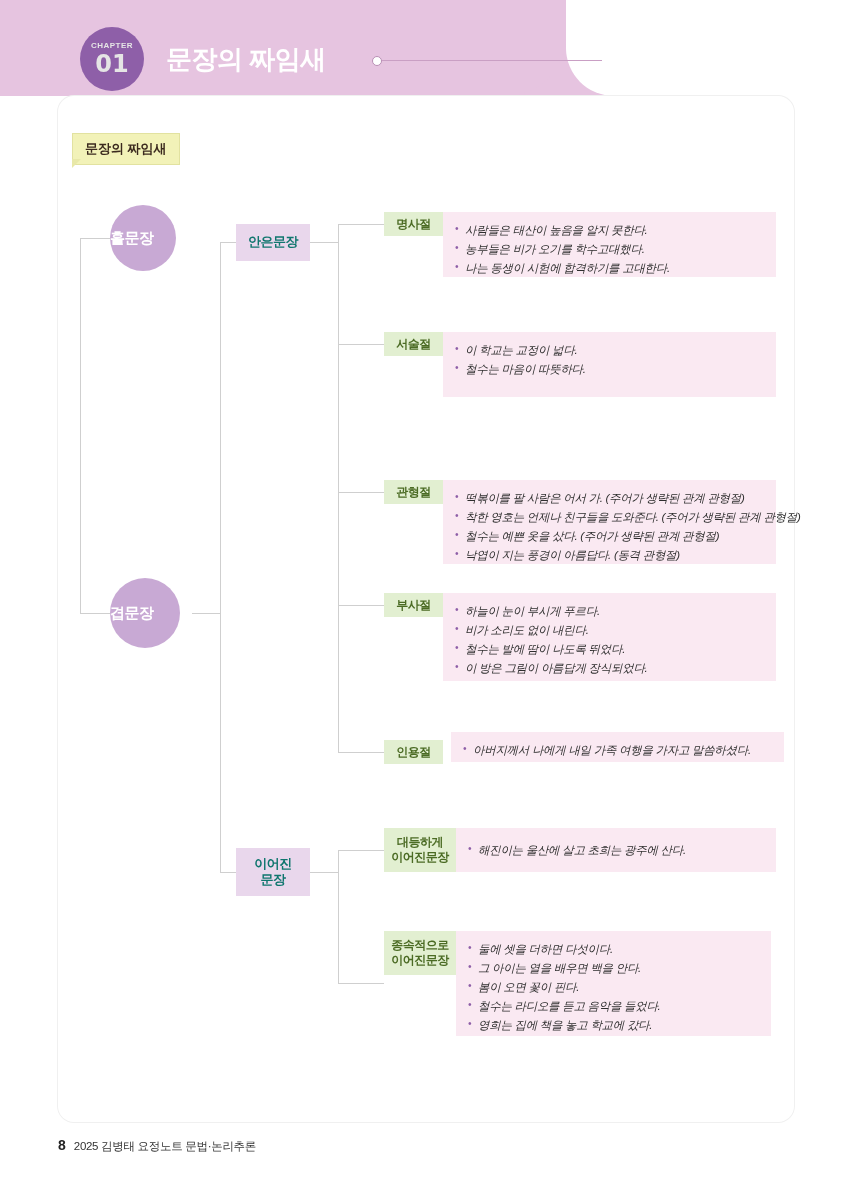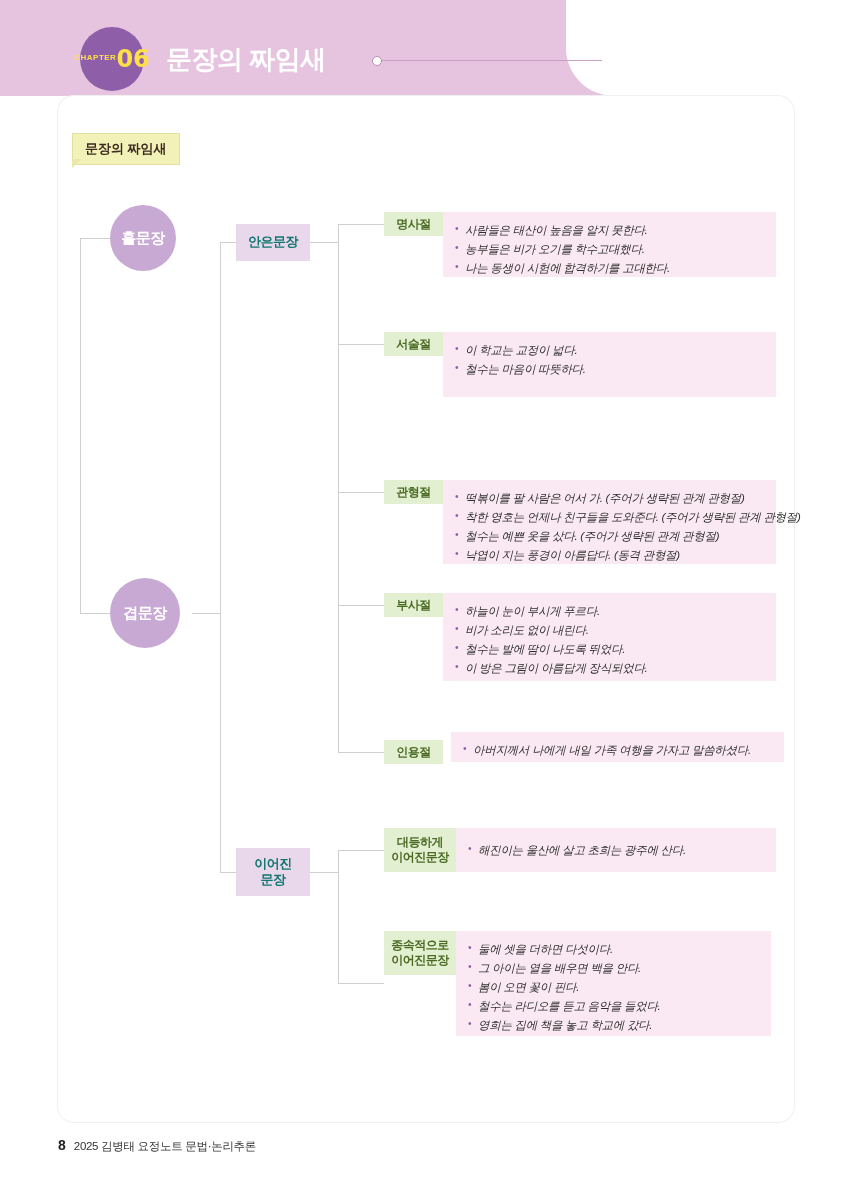--- a/index.html
+++ b/index.html
@@ -43,23 +43,23 @@
     border-bottom-right-radius: 60px;
   }
   .chapter-badge {
     position: absolute;
     left: 80px;
     top: 27px;
     width: 64px;
     height: 64px;
     border-radius: 50%;
     background: #8e5fa8;
-    color: #fde047;
-    display: flex;
-    flex-direction: row;
+    color: #e5e5e5;
+    display: flex;
+    flex-direction: column;
     align-items: center;
     justify-content: center;
     line-height: 1;
   }
   .chapter-badge .cap {
     font-size: 8px;
     letter-spacing: 0.5px;
     font-weight: bold;
     margin-bottom: 2px;
   }
@@ -131,21 +131,20 @@
   }
 
   
   .circle-node {
     position: absolute;
     border-radius: 50%;
     background: #c8a9d4;
     color: #ffffff;
     display: flex;
     align-items: center;
-    justify-content: center;
     font-size: 15px;
     font-weight: bold;
     letter-spacing: -0.5px;
   }
 
   
   .box-l2 {
     position: absolute;
     background: #e9d7ec;
     color: #0f766e;
@@ -235,21 +234,21 @@
 </style>
 </head>
 <body>
 
 <div class="header-band"></div>
 <div class="header-band-right"></div>
 <div class="header-swoosh"></div>
 
 <div class="chapter-badge">
   <span class="cap">CHAPTER</span>
-  <span class="num">06</span>
+  <span class="num">01</span>
 </div>
 <div class="header-title">문장의 짜임새</div>
 <div class="header-line"></div>
 <div class="header-dot"></div>
 
 <div class="page-card"></div>
 
 <div class="section-tag">문장의 짜임새</div>
 <div class="section-tag-tail"></div>
 

